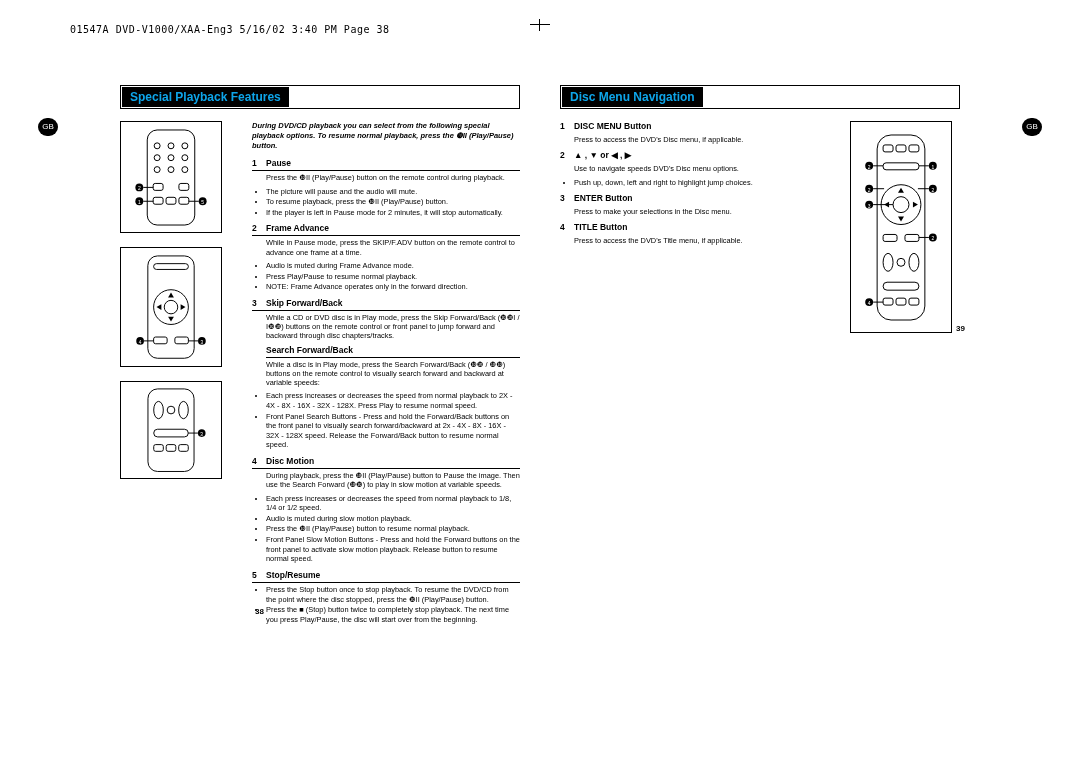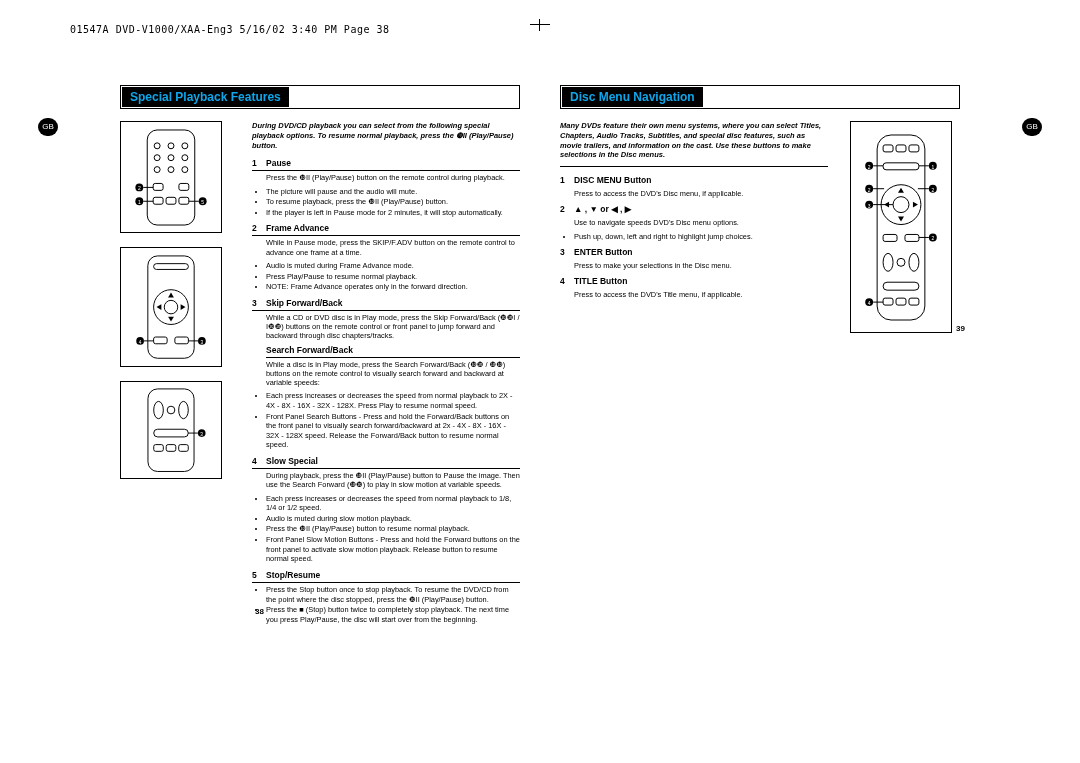--- a/index.html
+++ b/index.html
@@ -282,21 +282,21 @@
         <div class="item-body">While a disc is in Play mode, press the Search Forward/Back (❿❿ / ❿❿) buttons on the remote control to visually search forward and backward at variable speeds:</div>
         <ul class="bullets">
           <li>Each press increases or decreases the speed from normal playback to 2X - 4X - 8X - 16X - 32X - 128X. Press Play to resume normal speed.</li>
           <li>Front Panel Search Buttons - Press and hold the Forward/Back buttons on the front panel to visually search forward/backward at 2x - 4X - 8X - 16X - 32X - 128X speed. Release the Forward/Back button to resume normal speed.</li>
         </ul>
       </div>
 
       <div class="item">
         <div class="item-head">
             <span class="item-num">4</span>
-            <span class="item-title">Slow Special</span>
+            <span class="item-title">Disc Motion</span>
           </div>
         <div class="item-body">During playback, press the ❿II (Play/Pause) button to Pause the image. Then use the Search Forward (❿❿) to play in slow motion at variable speeds.</div>
         <ul class="bullets">
           <li>Each press increases or decreases the speed from normal playback to 1/8, 1/4 or 1/2 speed.</li>
           <li>Audio is muted during slow motion playback.</li>
           <li>Press the ❿II (Play/Pause) button to resume normal playback.</li>
           <li>Front Panel Slow Motion Buttons - Press and hold the Forward buttons on the front panel to activate slow motion playback. Release button to resume normal speed.</li>
         </ul>
       </div>
 
@@ -316,21 +316,20 @@
   <div class="pagenum" style="left:135px">38</div>
 </div>
 
 <div class="page page-right">
   <div class="sec-title-wrap">
     <span class="inner">Disc Menu Navigation</span>
   </div>
 
   <div class="content-row">
     <div class="textcol">
-      <div class="intro" style="border-bottom:1px solid #000;padding-bottom:6px">Many DVDs feature their own menu systems, where you can select Titles, Chapters, Audio Tracks, Subtitles, and special disc features, such as movie trailers, and information on the cast. Use these buttons to make selections in the Disc menus.</div>
 
       <div class="item">
         <div class="item-head no-line">
             <span class="item-num">1</span>
             <span class="item-title">DISC MENU Button</span>
           </div>
         <div class="item-body">Press to access the DVD's Disc menu, if applicable.</div>
       </div>
 
       <div class="item">

